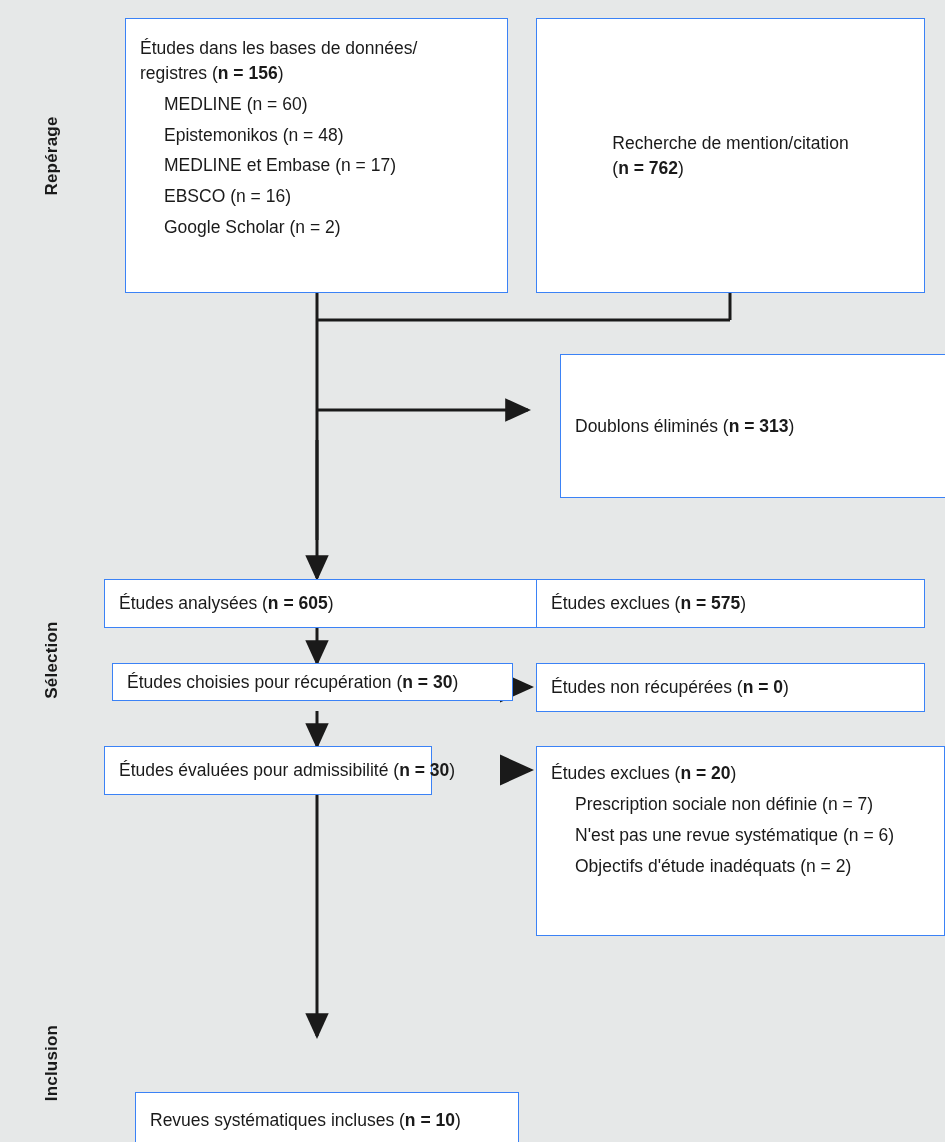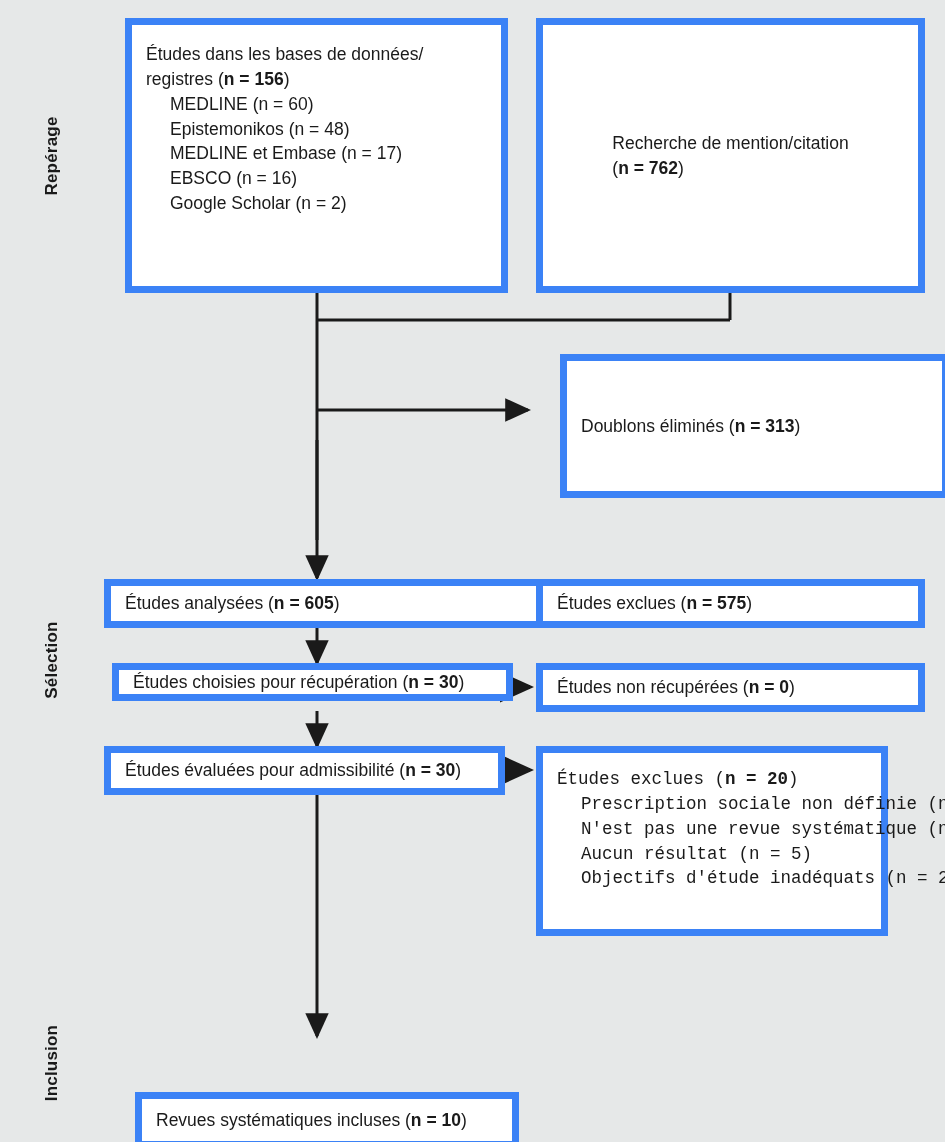--- a/index.html
+++ b/index.html
@@ -35,40 +35,41 @@
   .stage-label > span {
     transform: rotate(-90deg);
     transform-origin: center center;
     display: block;
   }
 
   
   .box {
     position: absolute;
     background: #ffffff;
-    border: 7px solid #3b82f6;
+    border: 1px solid #3b82f6;
     box-sizing: border-box;
     color: #1a1a1a;
     font-size: 17.5px;
     line-height: 1.42;
   }
   .box .pad {
     padding: 0 14px;
   }
   .box.vcenter {
     display: flex;
     flex-direction: column;
     justify-content: center;
   }
   .line {
     white-space: nowrap;
   }
   .sub {
     padding-left: 24px;
     white-space: nowrap;
+    margin-top: 6px;
   }
   b, .bold {
     font-weight: bold;
   }
 
   
   #wires {
     position: absolute;
     left: 0;
     top: 0;
@@ -167,35 +168,33 @@
     <div class="pad">
       <div class="line"><span>Études choisies pour récupération (</span><b>n = 30</b><span>)</span></div>
     </div>
   </div>
   <div class="box vcenter" style="left:536px;top:663px;width:389px;height:49px;">
     <div class="pad">
       <div class="line"><span>Études non récupérées (</span><b>n = 0</b><span>)</span></div>
     </div>
   </div>
 
-  <div class="box vcenter" style="left:104px;top:746px;width:401px;height:49px;">
+  <div class="box vcenter" style="left:104px;top:746px;width:328px;height:49px;">
     <div class="pad">
       <div class="line"><span>Études évaluées pour admissibilité (</span><b>n = 30</b><span>)</span></div>
     </div>
   </div>
-  <div class="box" style="left:536px;top:746px;width:352px;height:190px;font-family:Liberation Mono, monospace;">
+  <div class="box" style="left:536px;top:746px;width:409px;height:190px;">
     <div class="pad" style="padding-top:14px;">
       <div class="line"><span>Études exclues (</span><b>n = 20</b><span>)</span></div>
 
       <div class="sub"><span>Prescription sociale non définie</span>
         <span>(n = 7)</span></div>
       <div class="sub"><span>N'est pas une revue systématique</span>
         <span>(n = 6)</span></div>
-      <div class="sub"><span>Aucun résultat</span>
-        <span>(n = 5)</span></div>
       <div class="sub"><span>Objectifs d'étude inadéquats</span>
         <span>(n = 2)</span></div>
     </div>
   </div>
 
   <div class="box vcenter" style="left:128px;top:1092px;width:384px;height:56px;margin-left:7px;">
     <div class="pad">
       <div class="line"><span>Revues systématiques incluses (</span><b>n = 10</b><span>)</span></div>
     </div>
   </div>

